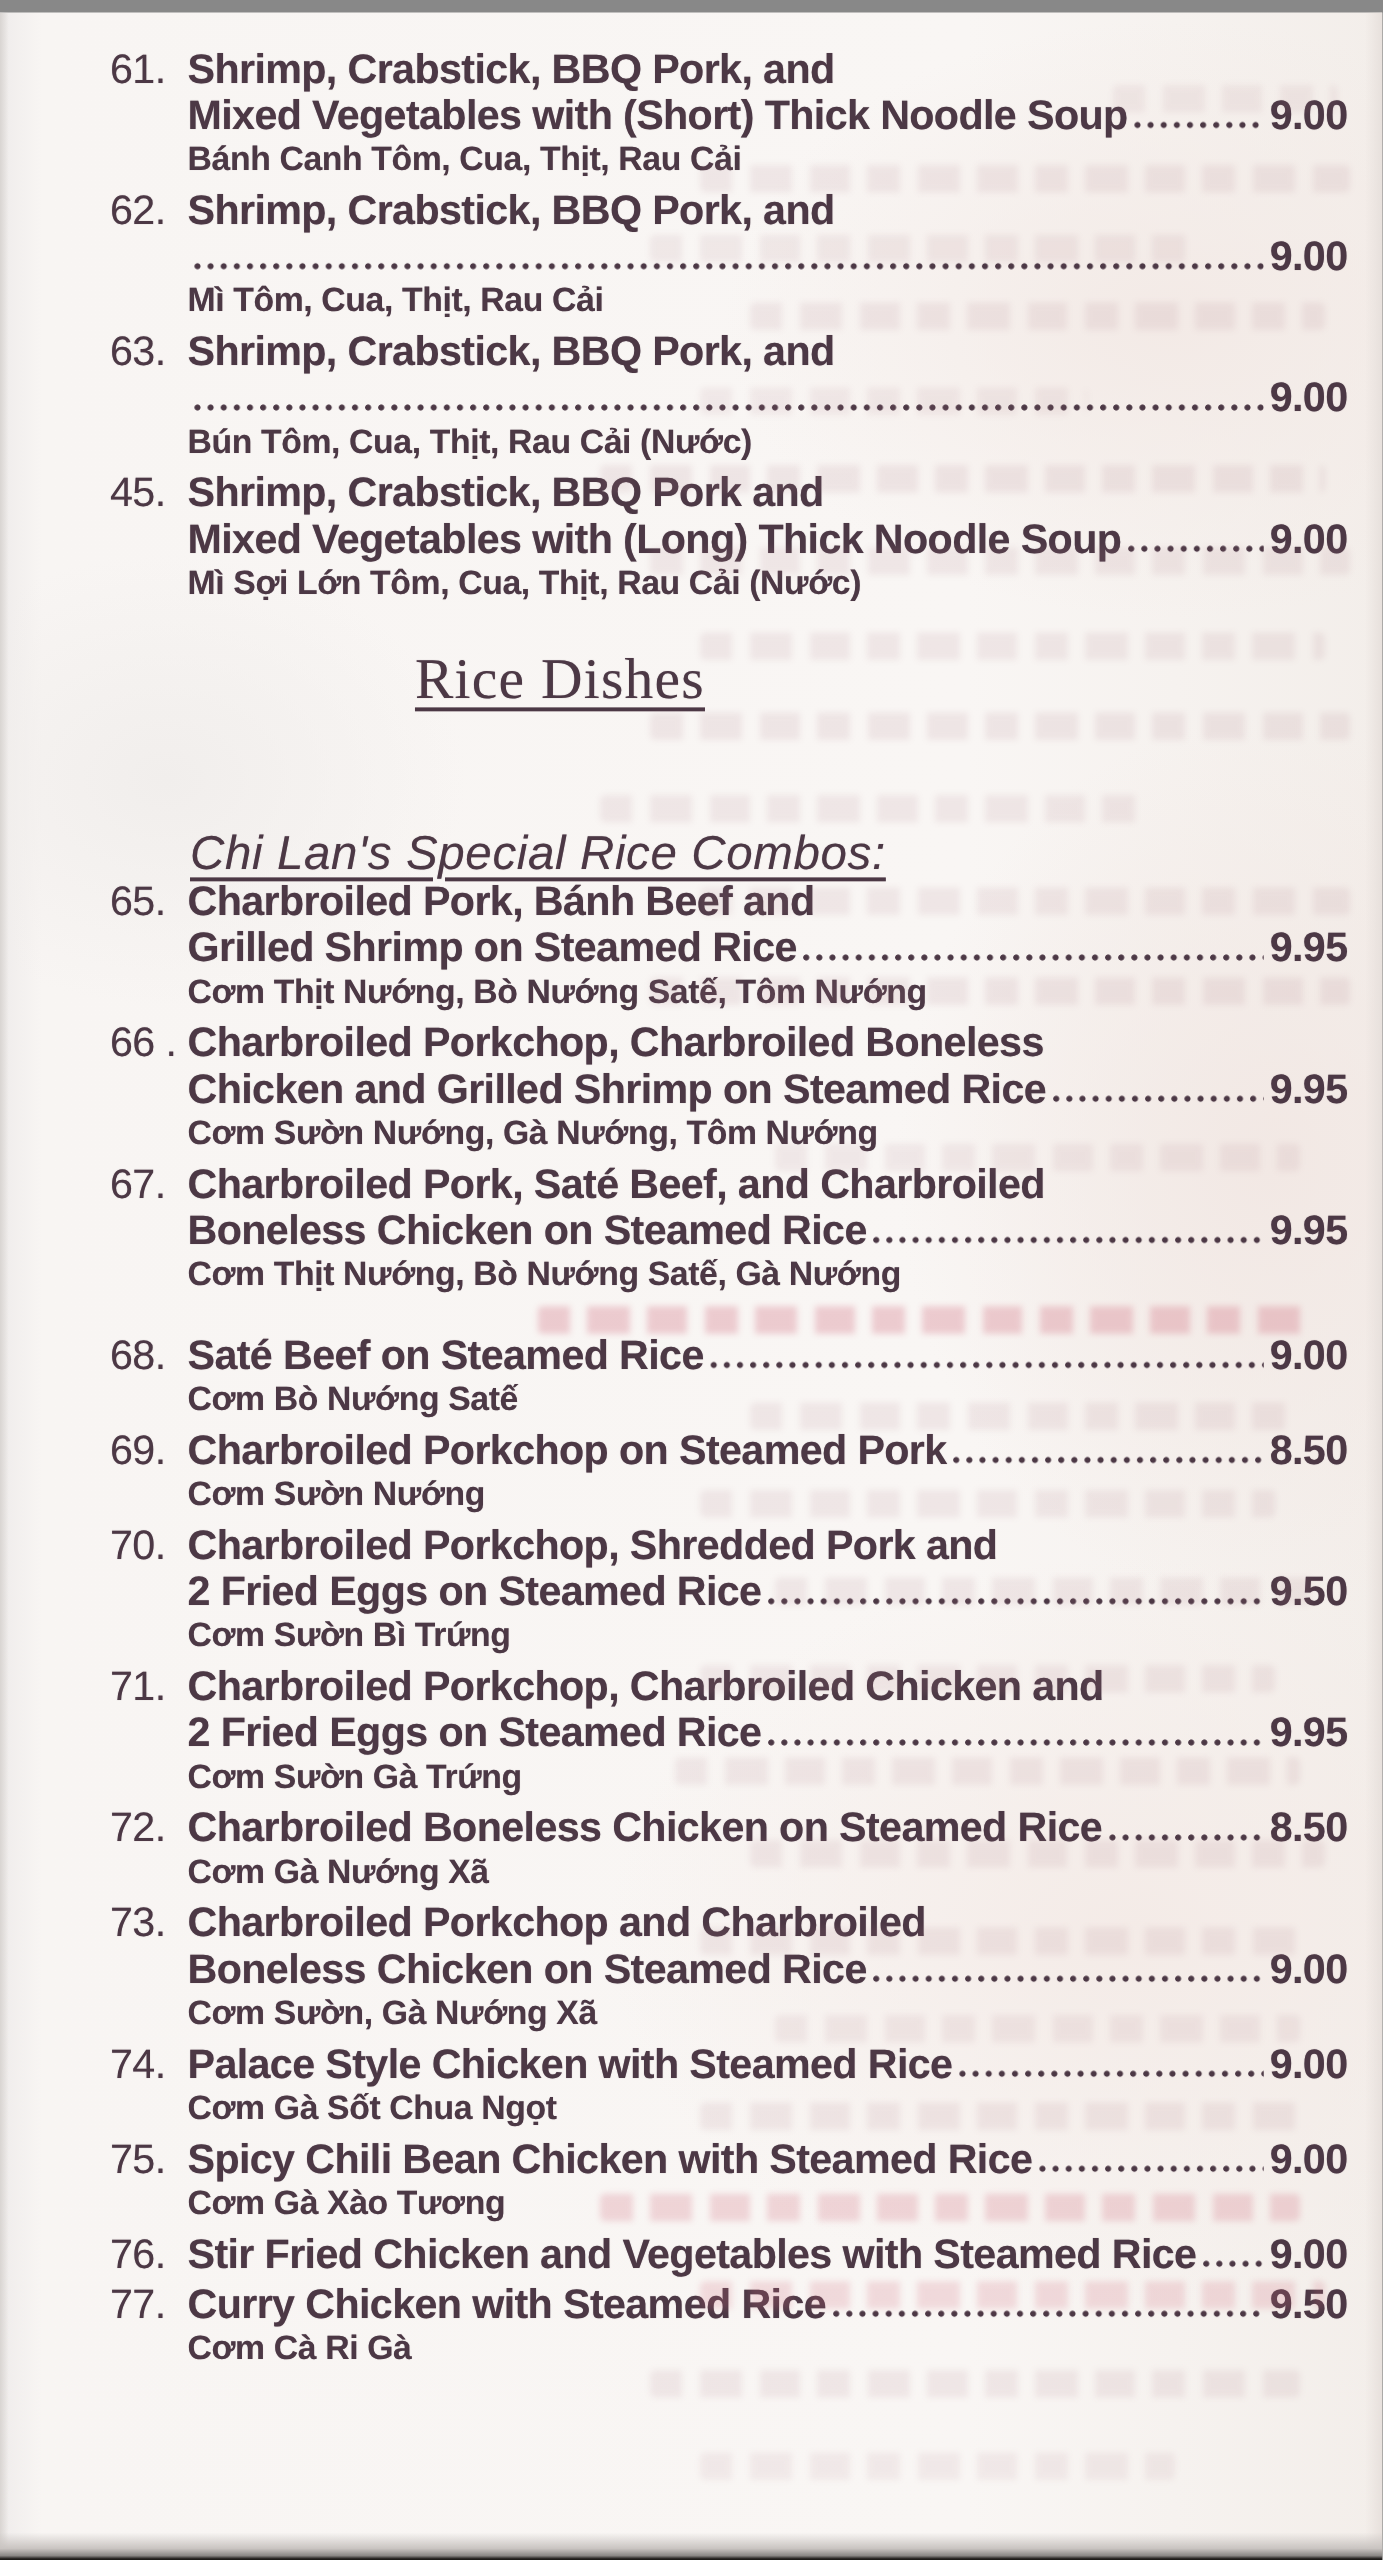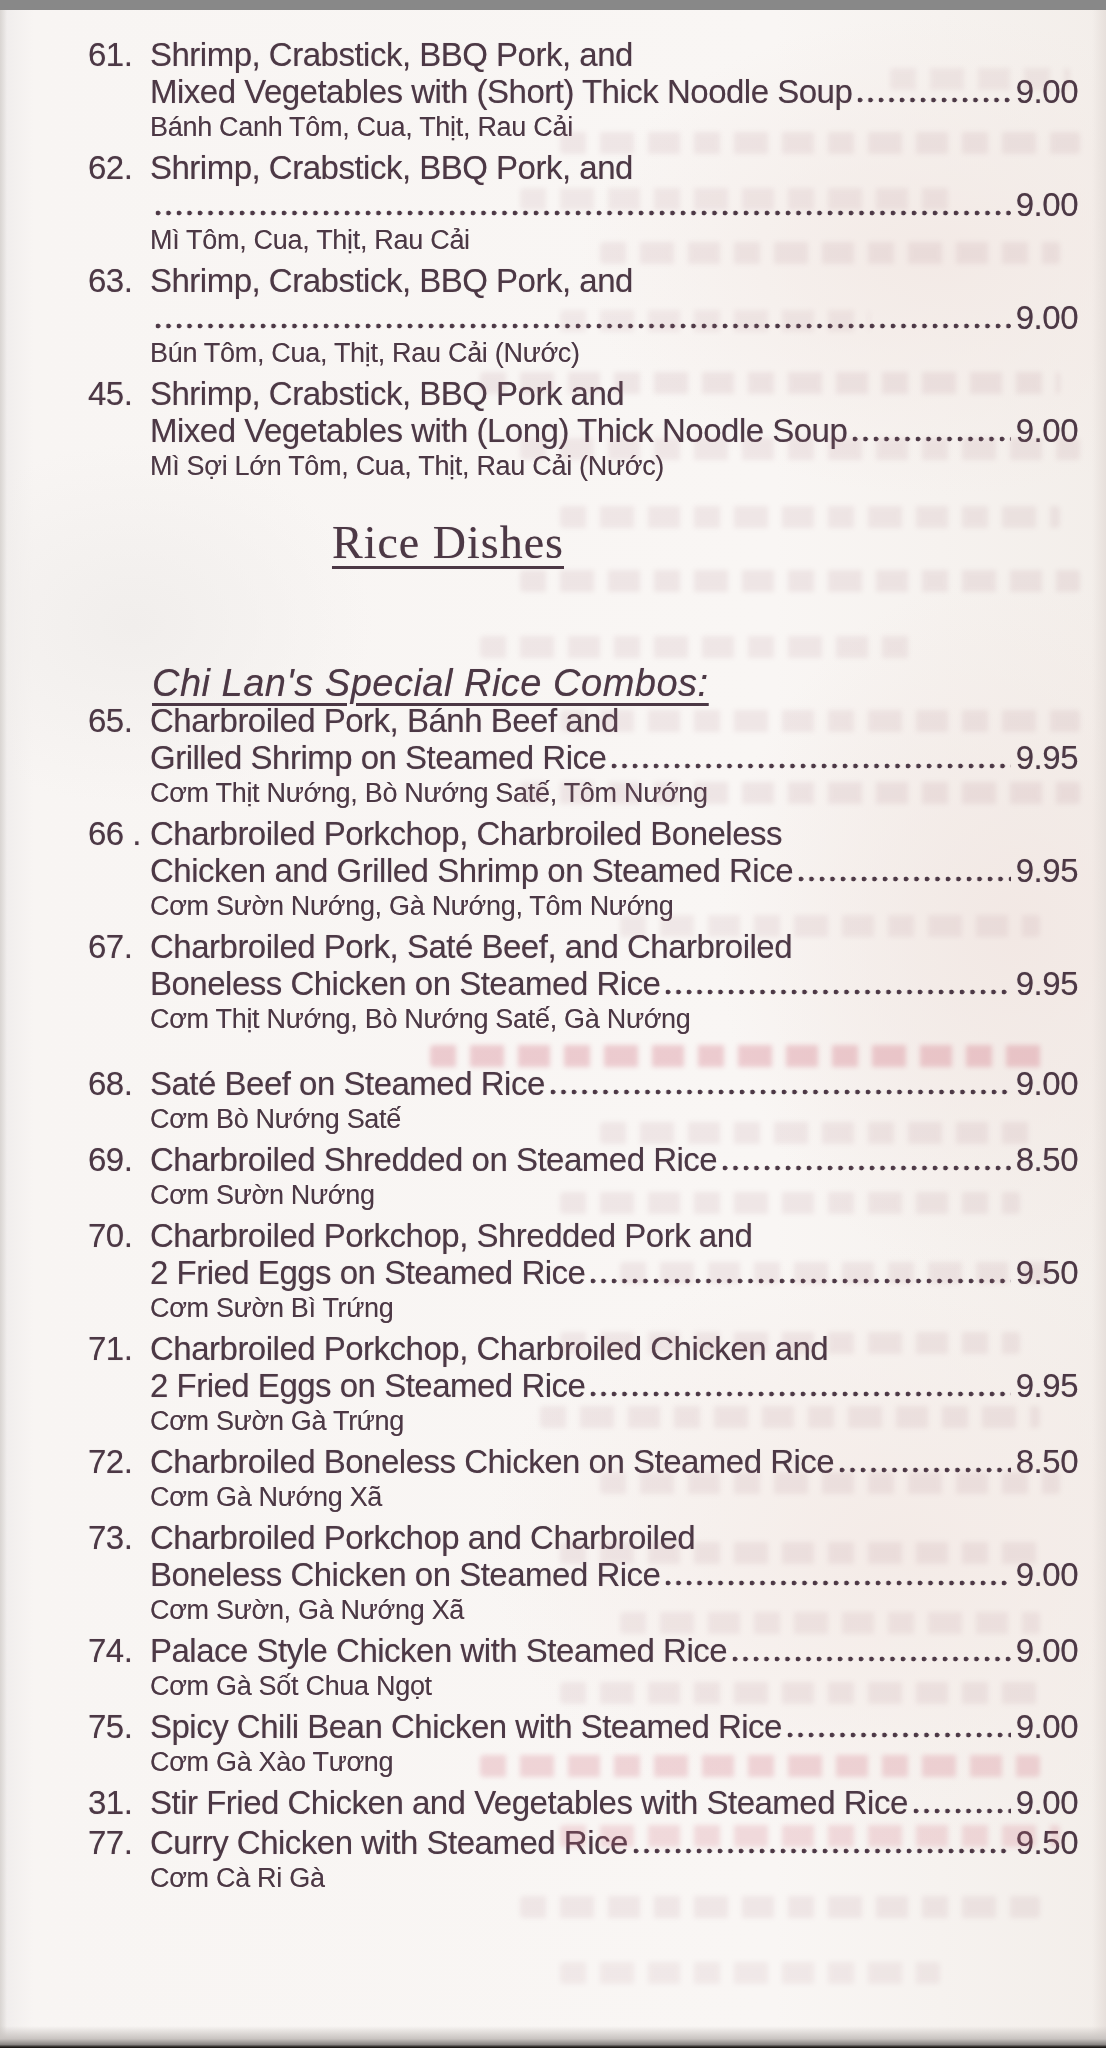--- a/index.html
+++ b/index.html
@@ -20,21 +20,21 @@
   
   .group{position:absolute;left:88px;width:990px;}
   .g-noodles{top:26px;}
   .g-combos{top:692px;}
   .g-rice{top:1055px;}
   .item{display:grid;grid-template-columns:62px 1fr;margin-bottom:3px;}
   .num{
     font-size:33px;line-height:37px;letter-spacing:-0.5px;
     text-shadow:0 0 0.7px rgba(76,56,69,0.5);
   }
-  .body{min-width:0;}
+  .body{min-width:0;font-weight:bold;}
   .l1,.l2{font-size:33px;line-height:37px;letter-spacing:-0.5px;
     text-shadow:0 0 0.7px rgba(76,56,69,0.5);}
   .l2{display:flex;align-items:baseline;}
   .l2 .t{white-space:nowrap;}
   .dots{
     flex:1;height:10px;align-self:flex-end;
     margin:0 5px 5px 4px;
     background-image:radial-gradient(circle at 4px 5px, #4c3845 2.1px, rgba(76,56,69,0) 2.7px);
     background-size:10.5px 10px;background-repeat:repeat-x;
     min-width:18px;
@@ -204,21 +204,21 @@
       </div>
       <div class="viet">Cơm Bò Nướng Satế</div>
     </div>
   </div>
 
   <div class="item">
     <div class="num">69.</div>
     <div class="body">
 
       <div class="l2">
-        <span class="t">Charbroiled Shredded on Steamed Rice</span>
+        <span class="t">Charbroiled Porkchop on Steamed Pork</span>
         <span class="dots"></span>
         <span class="price">8.50</span>
       </div>
       <div class="viet">Cơm Sườn Nướng</div>
     </div>
   </div>
 
   <div class="item">
     <div class="num">70.</div>
     <div class="body">
@@ -291,21 +291,21 @@
       <div class="l2">
         <span class="t">Spicy Chili Bean Chicken with Steamed Rice</span>
         <span class="dots"></span>
         <span class="price">9.00</span>
       </div>
       <div class="viet">Cơm Gà Xào Tương</div>
     </div>
   </div>
 
   <div class="item">
-    <div class="num">31.</div>
+    <div class="num">76.</div>
     <div class="body">
 
       <div class="l2">
         <span class="t">Stir Fried Chicken and Vegetables with Steamed Rice</span>
         <span class="dots"></span>
         <span class="price">9.00</span>
       </div>
     </div>
   </div>
 

